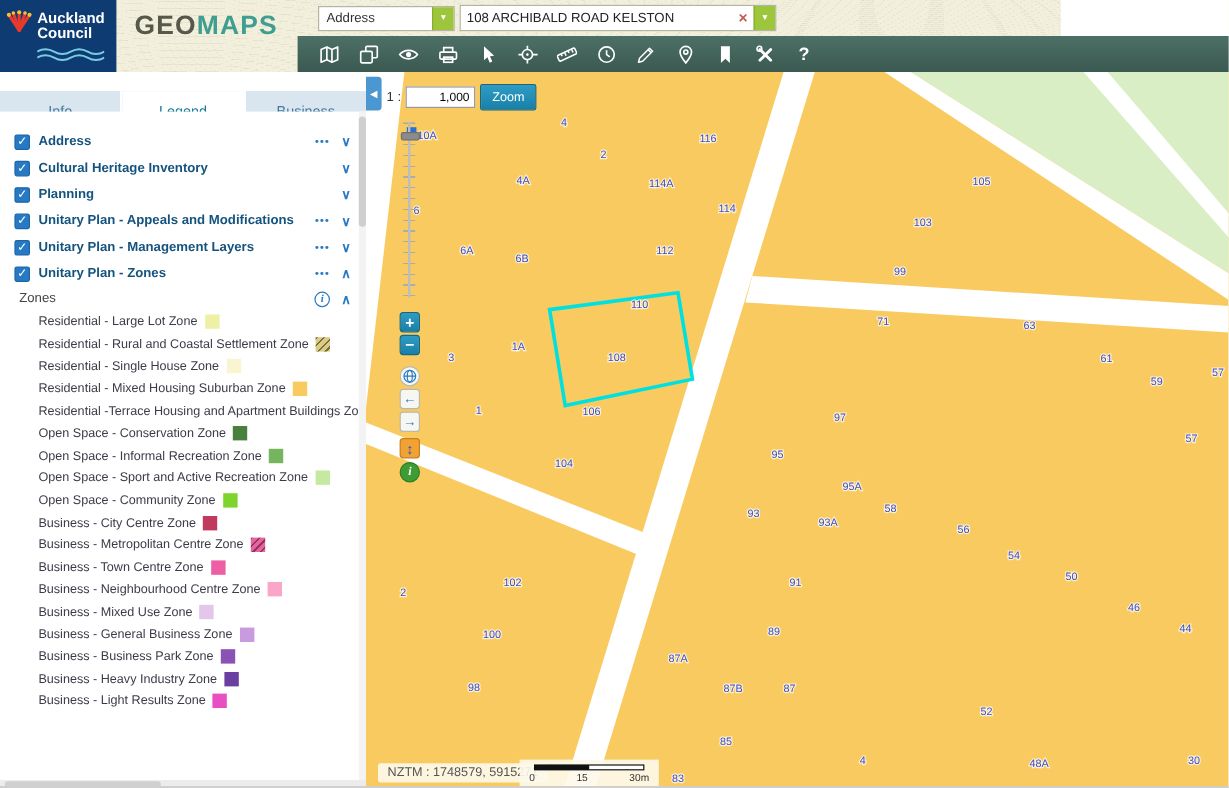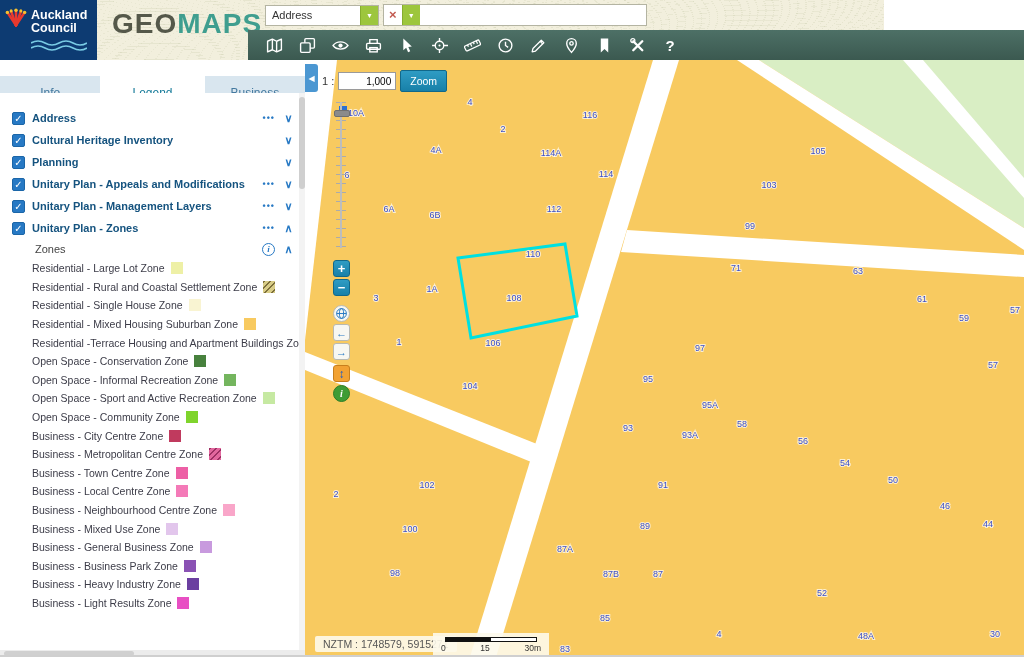--- a/index.html
+++ b/index.html
@@ -8,21 +8,21 @@
 
   
   .header{position:absolute;left:0;top:0;width:884px;height:60px;background:var(--cream);
     background-image:
       repeating-radial-gradient(ellipse at 18% 160%, rgba(150,160,110,.13) 0 1px, transparent 1px 11px),
       repeating-radial-gradient(ellipse at 85% -60%, rgba(150,160,110,.10) 0 1px, transparent 1px 13px);}
   .logo{position:absolute;left:0;top:0;width:97px;height:60px;background:var(--logobg);}
   .logo .flower{position:absolute;left:3px;top:7px;}
   .logo .lname{position:absolute;left:31px;top:9px;color:#fff;font-weight:bold;font-size:12.5px;line-height:13px;}
   .logo .waves{position:absolute;left:31px;top:40px;}
-  .brand{position:absolute;left:112px;top:8px;font-size:28px;font-weight:bold;letter-spacing:1px;}
+  .brand{position:absolute;left:112px;top:8px;font-size:22px;font-weight:bold;letter-spacing:1px;}
   .brand .geo{color:#55584a}.brand .maps{color:#3f9e8f}
 
   .addr{position:absolute;left:265px;top:5px;width:112px;height:19px;background:#fff;border:1px solid #b4b4a2;
     display:flex;align-items:stretch;}
   .addr-text{flex:1;font-size:11px;color:#333;padding:3px 0 0 6px;}
   .dd-btn{width:17px;background:var(--accentgreen);color:#fff;font-size:7px;display:flex;align-items:center;
     justify-content:center;border-left:1px solid #86ad2f;cursor:pointer;}
   .searchbox{position:absolute;left:383px;top:4px;width:262px;height:20px;background:#fff;border:1px solid #b4b4a2;
     display:flex;align-items:stretch;}
   .search-input{flex:1;border:0;outline:0;font:11px "Liberation Sans",sans-serif;color:#222;padding:0 5px;min-width:0;background:transparent;}
@@ -42,21 +42,21 @@
   .tab:last-child{border-right:0;}
   .tab.active{background:#fff;color:#157a99;}
   .panel{position:absolute;left:0;top:33px;right:0;bottom:0;background:#fff;overflow:hidden;padding-top:14px;}
   .layer-row{display:flex;align-items:center;height:22px;padding:0 10px 0 12px;gap:7px;cursor:pointer;}
   .cbx{width:13px;height:13px;background:var(--uiblue);border:1px solid #1b66a8;border-radius:2px;color:#fff;
     font-size:10px;line-height:12px;text-align:center;flex:none;box-sizing:border-box;}
   .layer-label{font-size:11px;font-weight:bold;color:var(--navy);white-space:nowrap;overflow:hidden;
     text-overflow:ellipsis;flex:1 1 auto;}
   .more-dots{color:var(--uiblue);font-size:9px;letter-spacing:1px;font-weight:bold;flex:none;}
   .chev{color:var(--uiblue);font-size:11px;font-weight:bold;flex:none;width:13px;text-align:center;}
-  .group-row{display:flex;align-items:center;height:20px;padding:0 10px 0 35px;gap:7px;}
+  .group-row{display:flex;align-items:center;height:20px;padding:0 10px 0 16px;gap:7px;}
   .group-label{font-size:11px;color:#444;flex:1;}
   .info-i{width:13px;height:13px;border:1.5px solid var(--uiblue);border-radius:50%;color:var(--uiblue);
     font:italic bold 9px/10px "Liberation Serif",serif;text-align:center;box-sizing:border-box;flex:none;cursor:pointer;}
   .zone-row{display:flex;align-items:center;height:18.6px;padding-left:32px;}
   .zone-label{font-size:10.5px;color:#3c3c48;white-space:nowrap;}
   .swatch{width:12px;height:12px;margin-left:6px;flex:none;}
   .vscroll{position:absolute;right:0;top:33px;bottom:7px;width:6px;background:#f3f3f3;}
   .vscroll .thumb{position:absolute;top:4px;left:0;width:6px;height:92px;background:#cfcfcf;border-radius:3px;}
   .hscroll{position:absolute;left:0;bottom:0;width:305px;height:7px;background:#ececec;}
   .hscroll .thumb{position:absolute;left:4px;top:1px;width:130px;height:5px;background:#d0d0d0;border-radius:3px;}
@@ -138,20 +138,21 @@
     <div class="brand">
       <span class="geo">GEO</span><span class="maps">MAPS</span>
     </div>
 
     <div class="addr">
       <span class="addr-text">Address</span>
       <span class="dd-btn">▼</span>
     </div>
 
     <div class="searchbox">
+      <input class="search-input" value="108 ARCHIBALD ROAD KELSTON" style="">
       <span class="clear-x">×</span>
       <span class="dd-btn">▼</span>
     </div>
 
     <div class="toolbar">
       <button class="tbtn">
         <svg width="17" height="17" viewBox="0 0 16 16" fill="none" stroke="#fff" stroke-width="1.3" stroke-linejoin="round">
             <path d="M1.5 4l4.5-2 4 2 4.5-2v10l-4.5 2-4-2-4.5 2z"></path>
             <path d="M6 2v10M10 4v10"></path>
           </svg>
@@ -341,24 +342,20 @@
     <div class="zone-row">
       <span class="zone-label">Business - Metropolitan Centre Zone</span>
       <span class="swatch" style="background: repeating-linear-gradient(135deg, rgb(156, 47, 99) 0px, rgb(156, 47, 99) 1.5px, rgb(226, 103, 158) 1.5px, rgb(226, 103, 158) 4.5px);"></span>
     </div>
 
     <div class="zone-row">
       <span class="zone-label">Business - Town Centre Zone</span>
       <span class="swatch" style="background: rgb(237, 95, 165);"></span>
     </div>
 
-    <div class="zone-row">
-      <span class="zone-label">Business - Local Centre Zone</span>
-      <span class="swatch" style="background: rgb(244, 122, 184);"></span>
-    </div>
 
     <div class="zone-row">
       <span class="zone-label">Business - Neighbourhood Centre Zone</span>
       <span class="swatch" style="background: rgb(249, 166, 201);"></span>
     </div>
 
     <div class="zone-row">
       <span class="zone-label">Business - Mixed Use Zone</span>
       <span class="swatch" style="background: rgb(226, 198, 236);"></span>
     </div>

